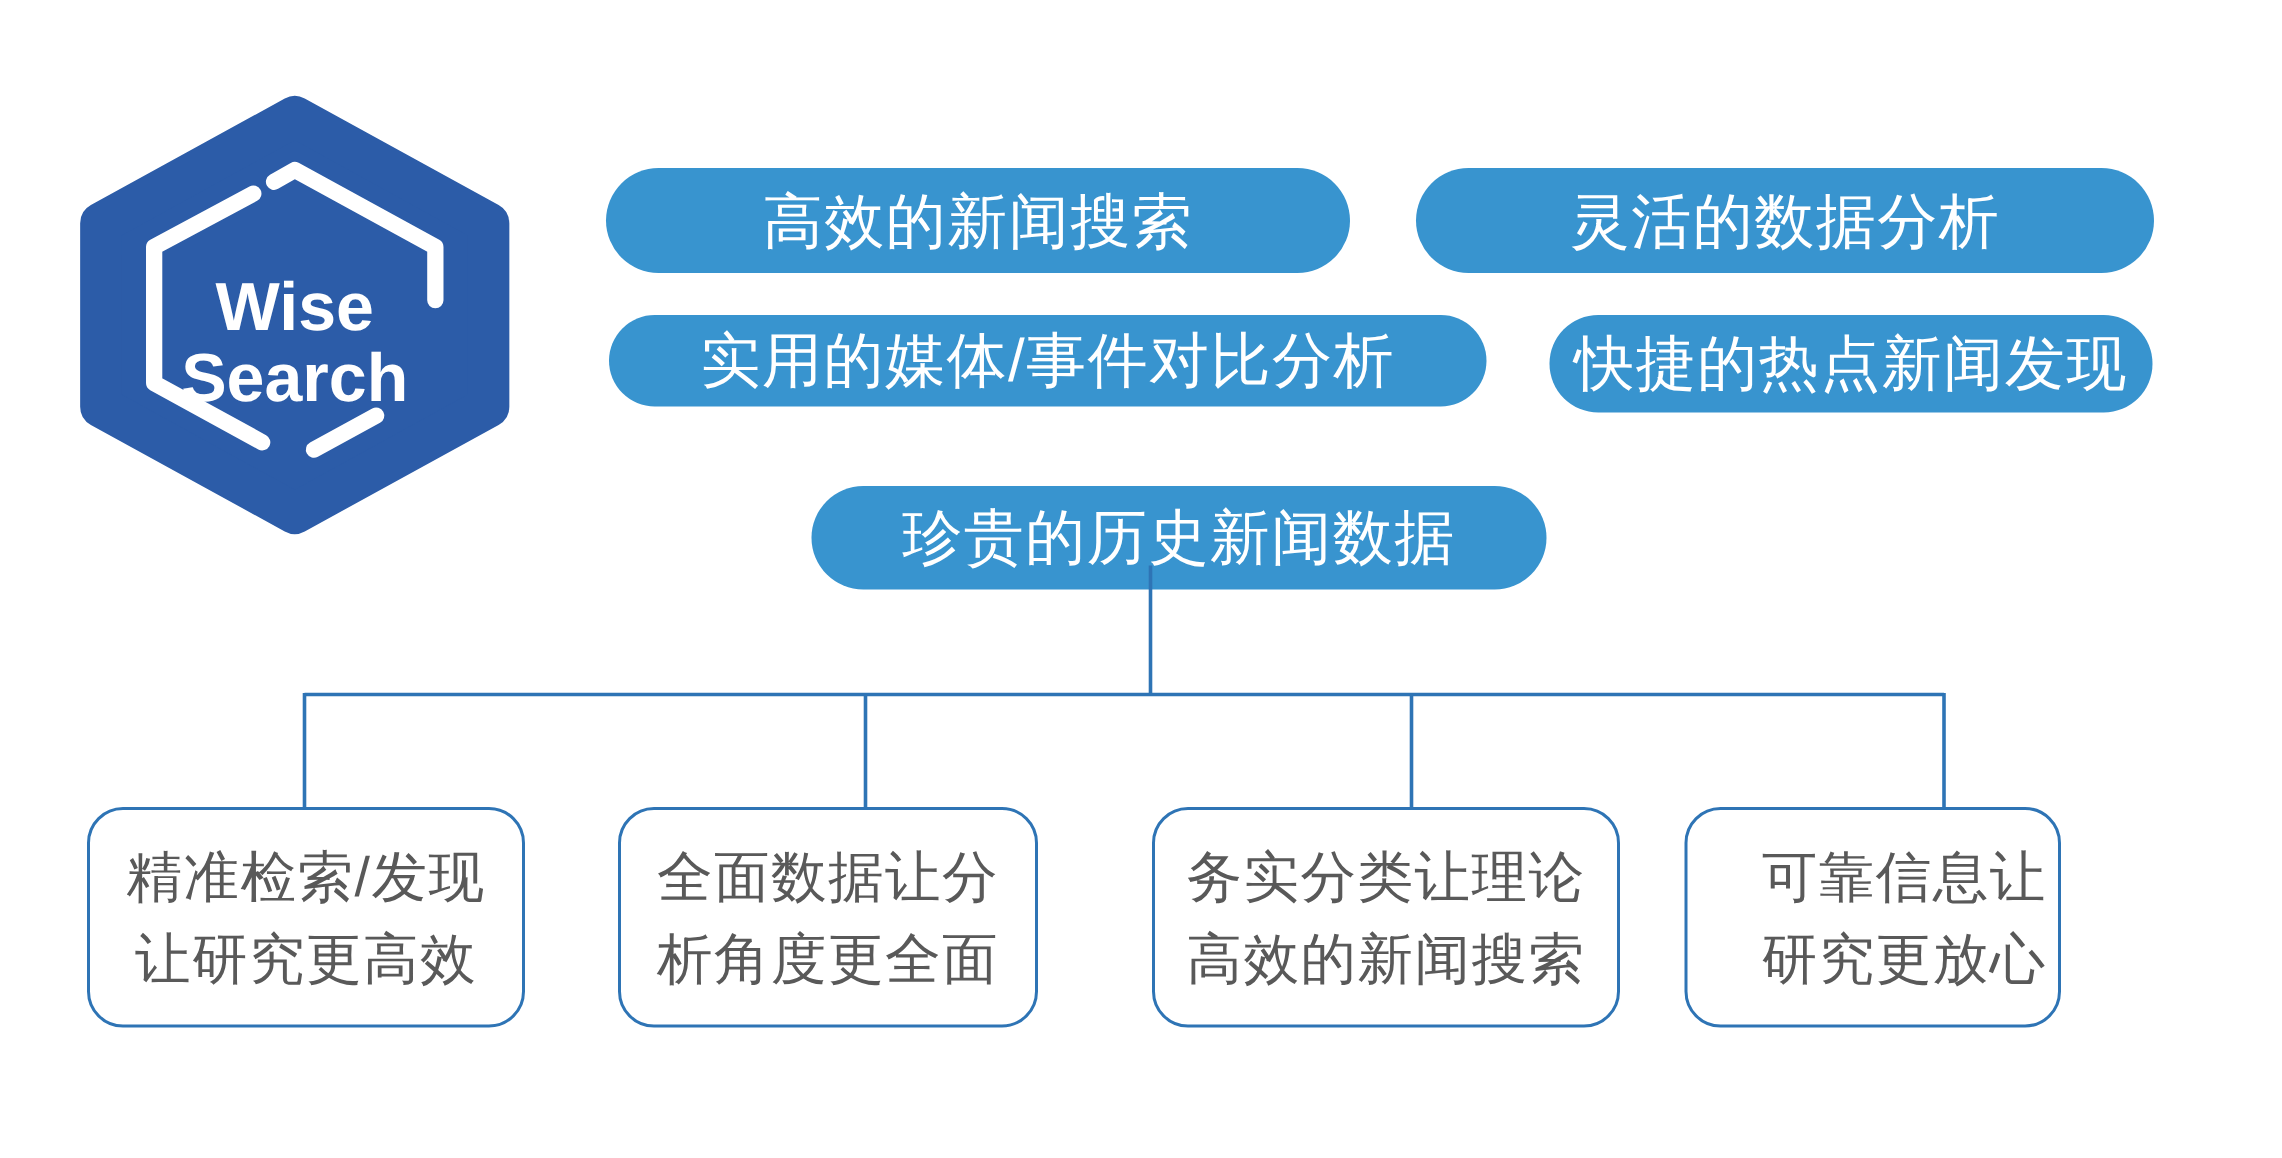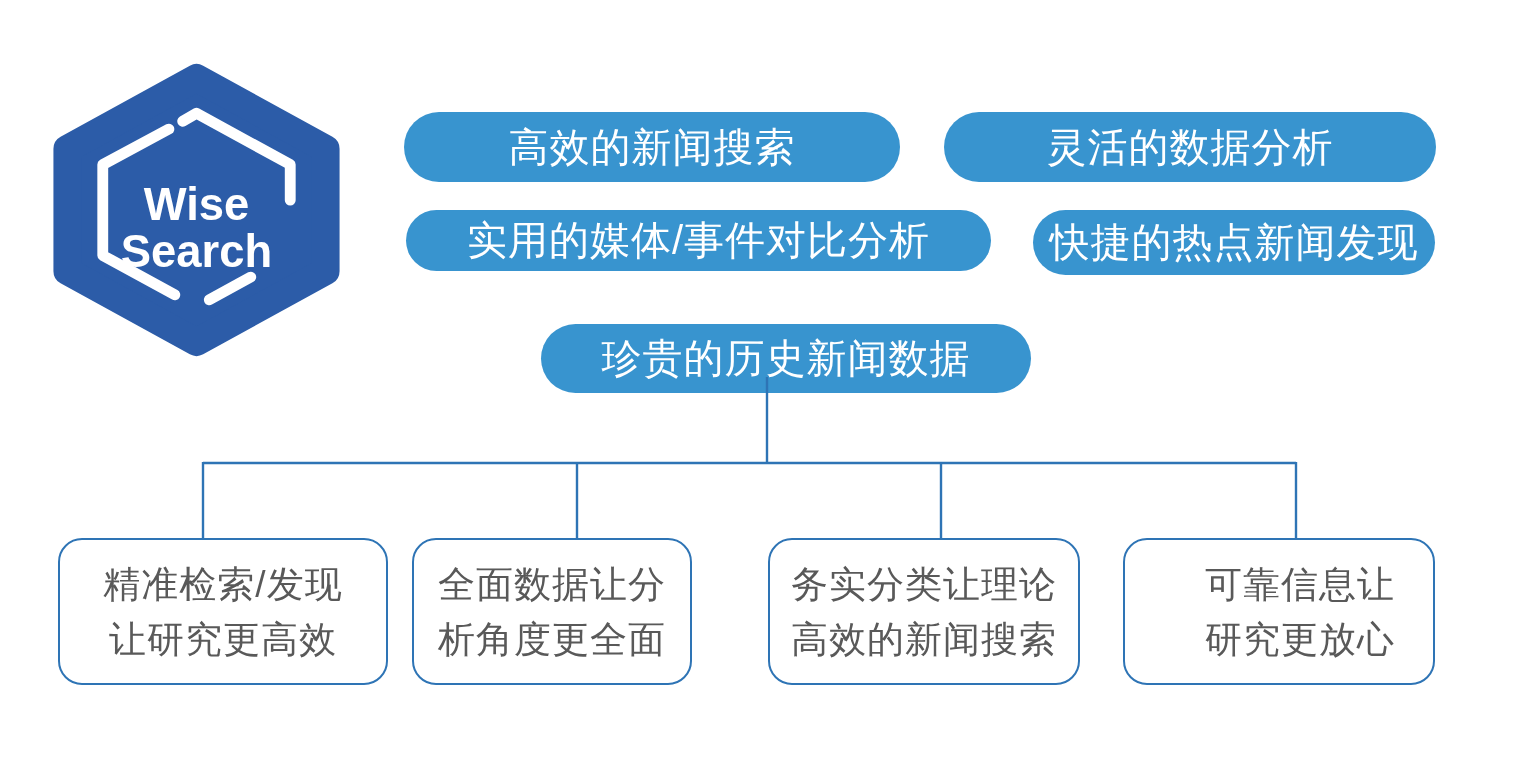--- a/index.html
+++ b/index.html
@@ -65,24 +65,24 @@
     display: flex;
     flex-direction: column;
     align-items: center;
     justify-content: center;
     color: var(--box-text, #595959);
     font-size: 37px;
     line-height: 55px;
     letter-spacing: 1px;
     white-space: nowrap;
   }
-  .box-1 { left: 58px;   width: 330px; }
+  .box-1 { left: 58px;   width: 292px; }
   .box-2 { left: 412px;  width: 280px; }
   .box-3 { left: 768px;  width: 312px; }
-  .box-4 { left: 1123px; width: 312px; padding-left: 42px; }
+  .box-4 { left: 1123px; width: 251px; padding-left: 42px; }
 
   .hex-fill { fill: var(--logo-blue, #2C5CA8); stroke: var(--logo-blue, #2C5CA8); }
   .hex-trace {
     fill: none;
     stroke: #ffffff;
     stroke-width: 11;
     stroke-linecap: round;
     stroke-linejoin: round;
   }
   .logo-text {

